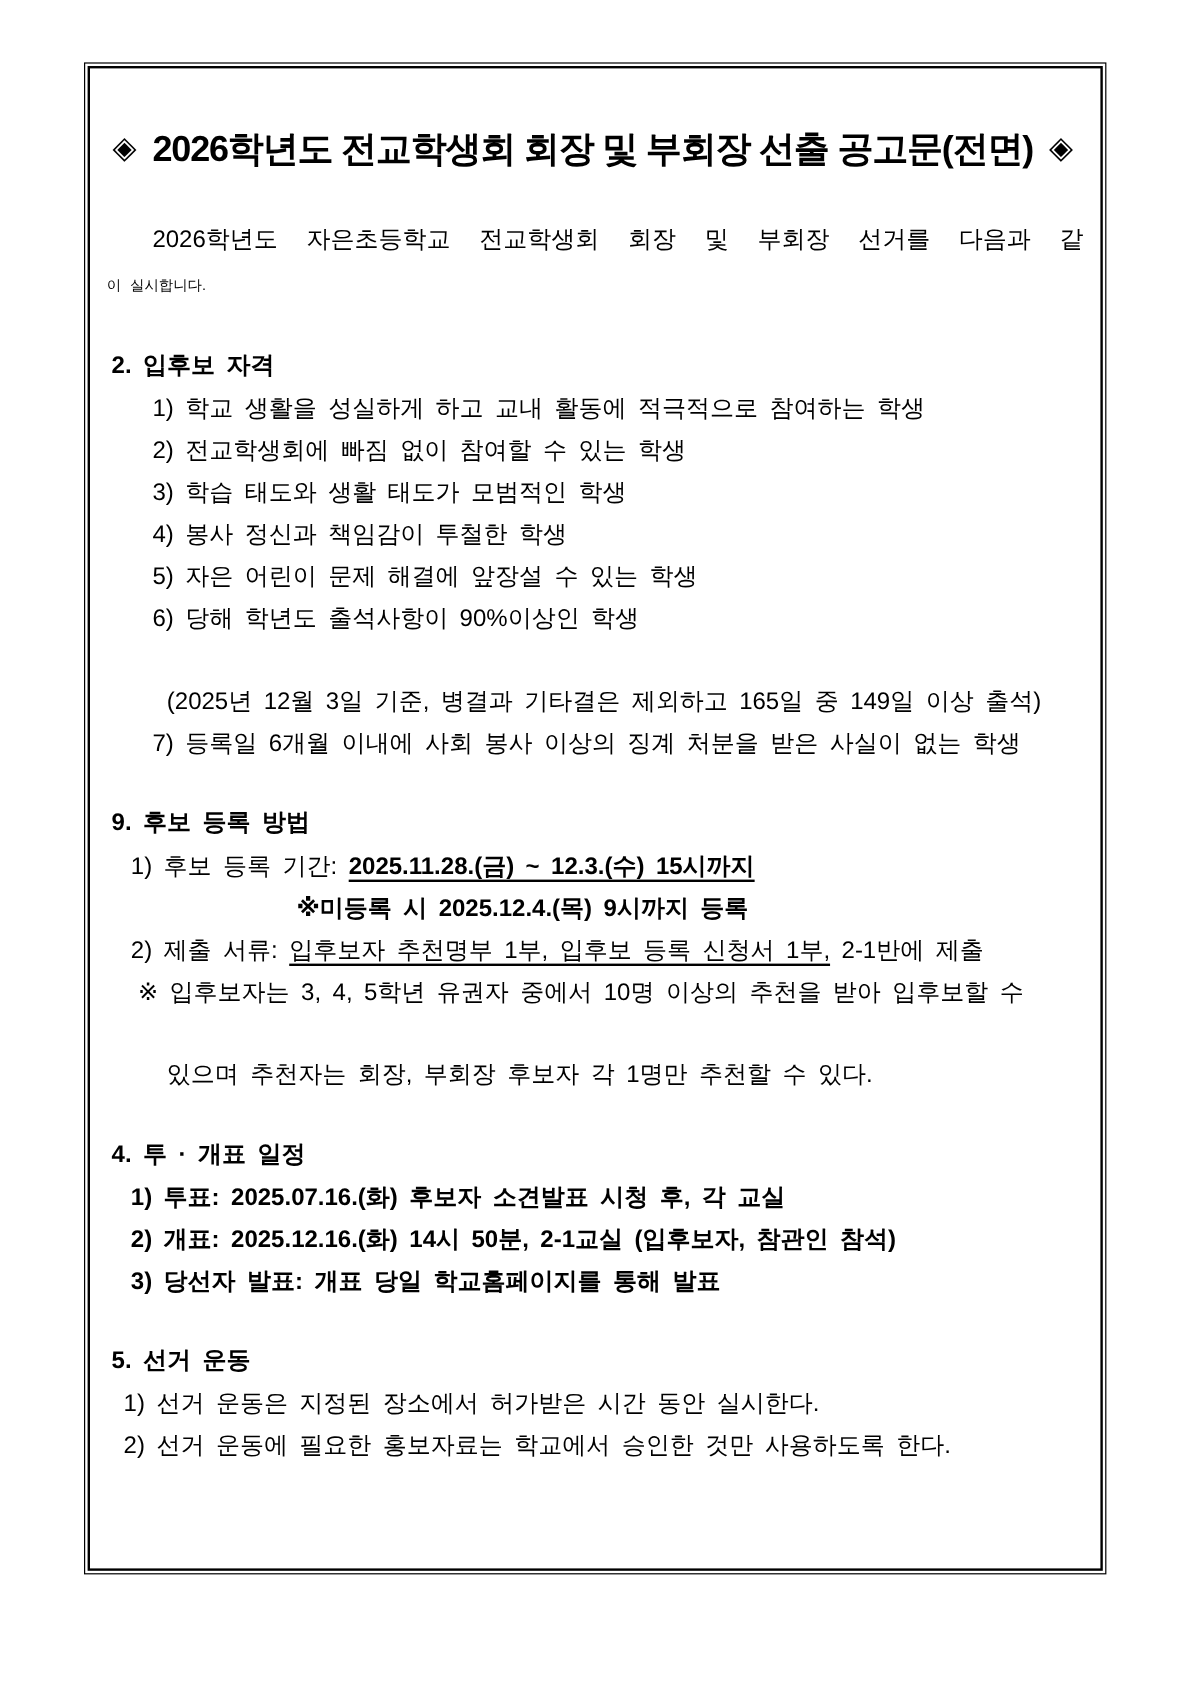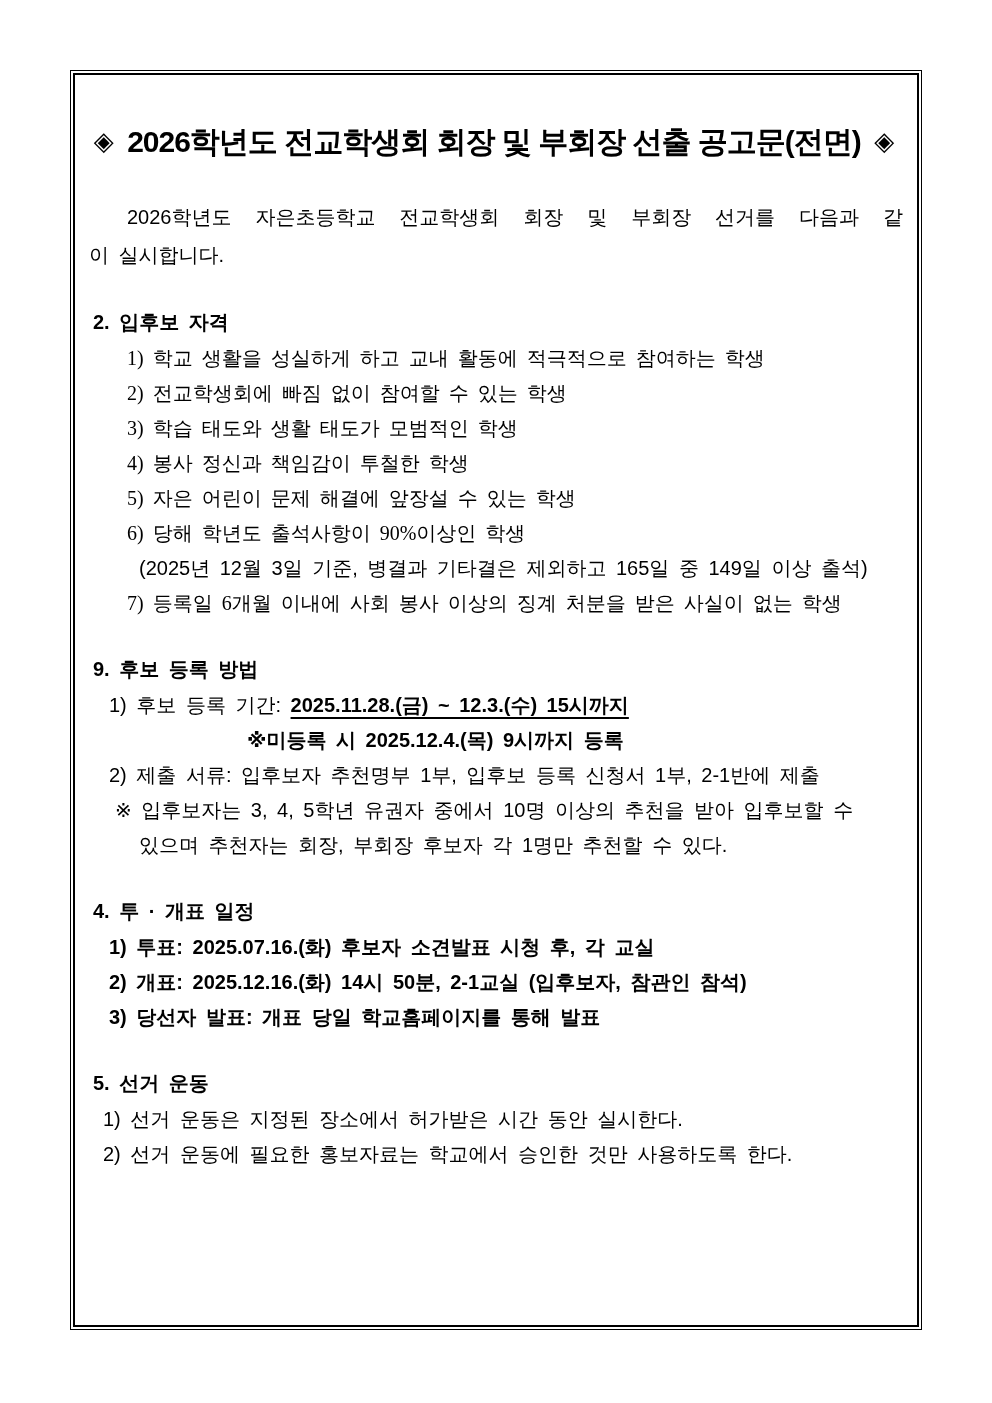--- a/index.html
+++ b/index.html
@@ -8,21 +8,21 @@
     width: 992px; height: 1403px;
     font-family: "Liberation Sans", "DejaVu Sans", sans-serif;
     color: #000;
     position: relative;
   }
   .page {
     position: absolute; left: 0; top: 0;
     width: 992px; height: 1403px; background: #ffffff;
   }
   .frame-outer {
-    position: absolute; left: 70px; top: 70px;
+    position: absolute; left: 70px; top: 52px;
     width: 852px; height: 1260px;
     border: 1px solid #000;
   }
   .frame-inner {
     position: absolute; left: 2px; top: 2px; right: 2px; bottom: 2px;
     border: 2px solid #000;
   }
   .content {
     position: absolute; left: 0; top: 0; right: 0; bottom: 0;
     padding: 46px 10px 0 6px;
@@ -45,45 +45,46 @@
     line-height: 35px;
     word-spacing: 4px;
     white-space: pre-wrap;
   }
   .intro1 {
     font-size: 20px; line-height: 38px; word-spacing: 4px;
     padding-left: 46px; padding-right: 4px;
     text-align: justify; text-align-last: justify;
   }
   .intro2 {
-    font-size: 20px; line-height: 38px; word-spacing: 4px;
+    font-size: 12px; line-height: 38px; word-spacing: 4px;
     padding-left: 8px;
   }
   .sec { margin-top: 30px; }
   .sec-head {
     font-size: 20px; font-weight: bold;
     line-height: 37px; word-spacing: 4px;
     padding-left: 12px;
     white-space: pre-wrap;
   }
   .ind-20 { padding-left: 22px; }
   .ind-26 { padding-left: 28px; }
   .ind-32 { padding-left: 34px; }
-  .ind-44 { padding-left: 46px; font-family: Liberation Serif, serif; }
-  .ind-56 { padding-left: 58px; }
+  .ind-44 { padding-left: 46px; }
+  .ind-56 { padding-left: 58px; margin-top: 34px; }
   .ind-164 { padding-left: 166px; }
   .bold { font-weight: bold; }
   .u-bold {
     font-weight: bold;
     text-decoration: underline;
     text-decoration-thickness: 2px;
     text-underline-offset: 5px;
     text-align: right;
   }
   .u {
+    text-decoration: underline;
     text-decoration-thickness: 1.5px;
     text-underline-offset: 5px;
     text-align: center;
   }
   .sec1-top { margin-top: 34px; }
 </style>
 </head>
 <body>
 
 <div class="page">

